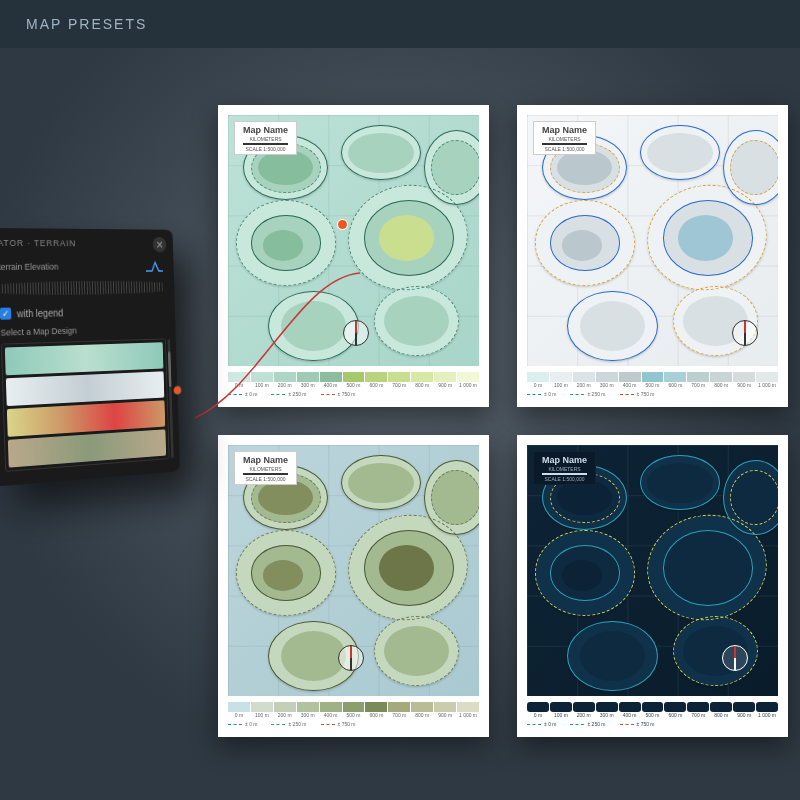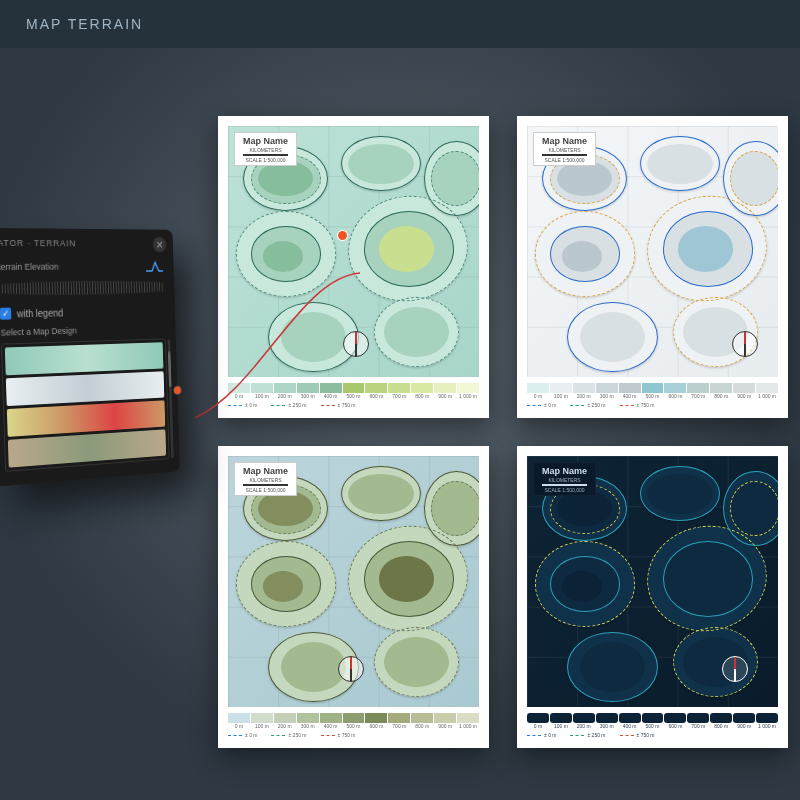--- a/index.html
+++ b/index.html
@@ -17,21 +17,21 @@
   .stage {
     position: relative;
     width: 800px;
     height: 755px;
     background: radial-gradient(circle at 50% 40%, #5a646d 0%, #2f3943 70%);
   }
 
   
   .cards {
     position: absolute;
-    top: 68px; left: 218px;
+    top: 57px; left: 218px;
     width: 570px;
     display: grid;
     grid-template-columns: 1fr 1fr;
     gap: 28px;
   }
   .card {
     background: #fff;
     padding: 10px;
     box-shadow: 0 10px 25px rgba(0,0,0,0.45);
     position: relative;
@@ -210,21 +210,21 @@
   .thumbs-scroll::after{content:"";position:absolute;top:10%;left:0;right:0;height:30%;background:#666;border-radius:2px;}
   .panel-marker {
     position:absolute; width:8px; height:8px; background:#e52; border-radius:50%;
     top: 168px; right: -4px;
     box-shadow:0 0 0 1px #fff3;
   }
 </style>
 </head>
 <body>
 
-<div class="page-title">MAP TERRAIN</div>
+<div class="page-title">MAP PRESETS</div>
 
 <div class="stage">
 
   <svg class="connector">
     <path d="M 195 370 C 260 340, 300 230, 360 225" stroke="#c83939" stroke-width="1.6" fill="none"></path>
   </svg>
 
   <div class="panel-wrap">
     <div class="panel">
       <div class="panel-close">✕</div>

